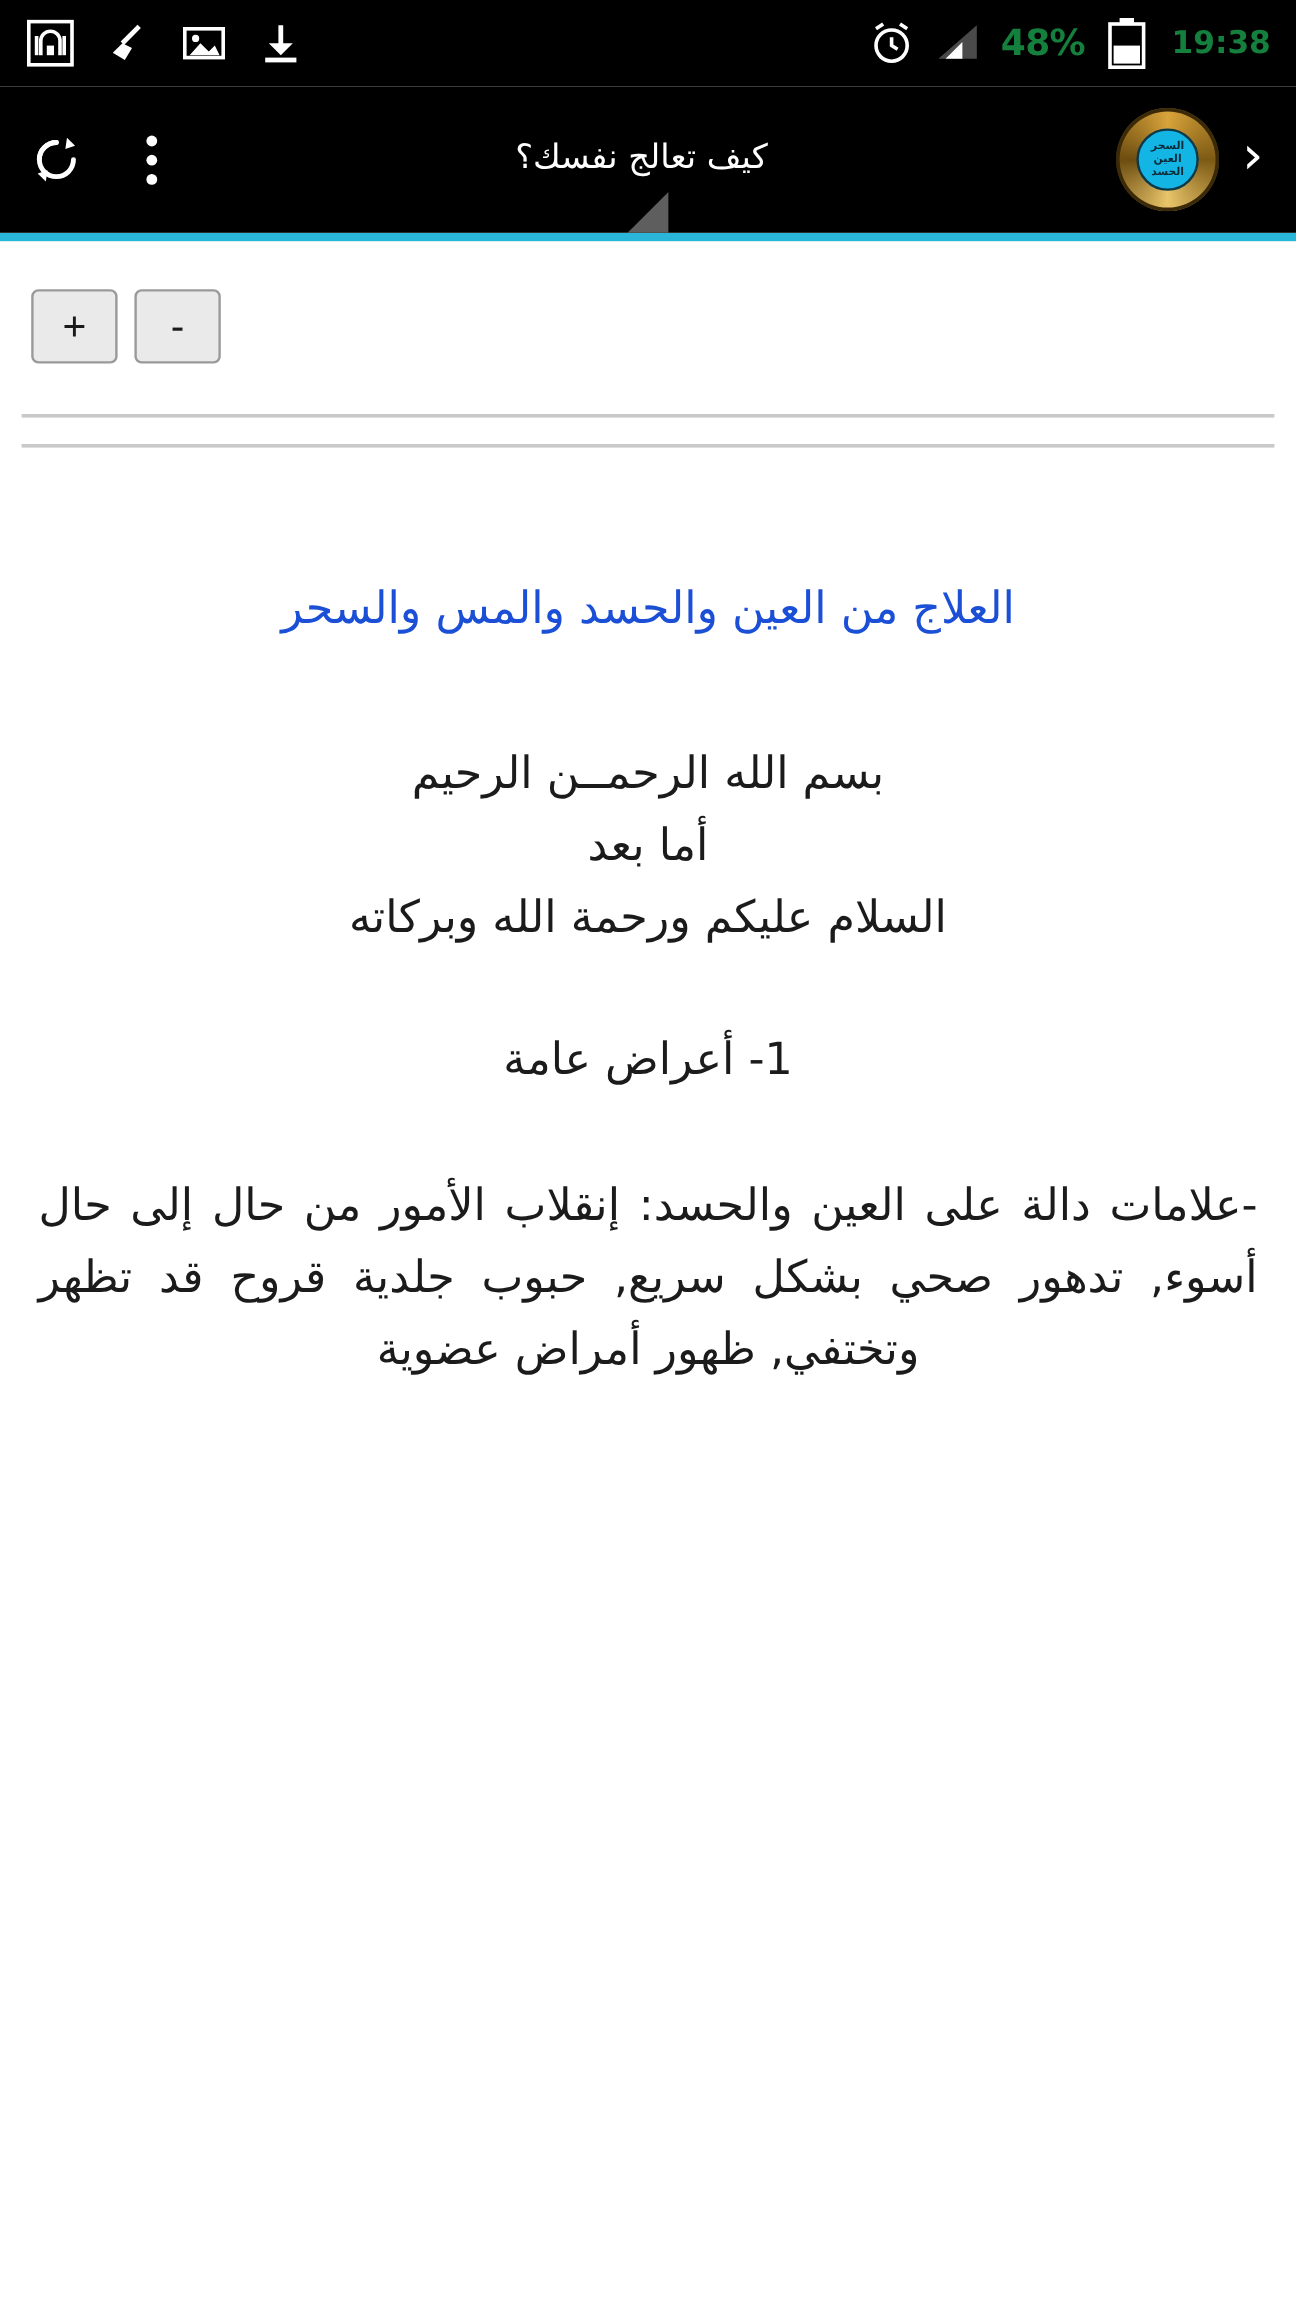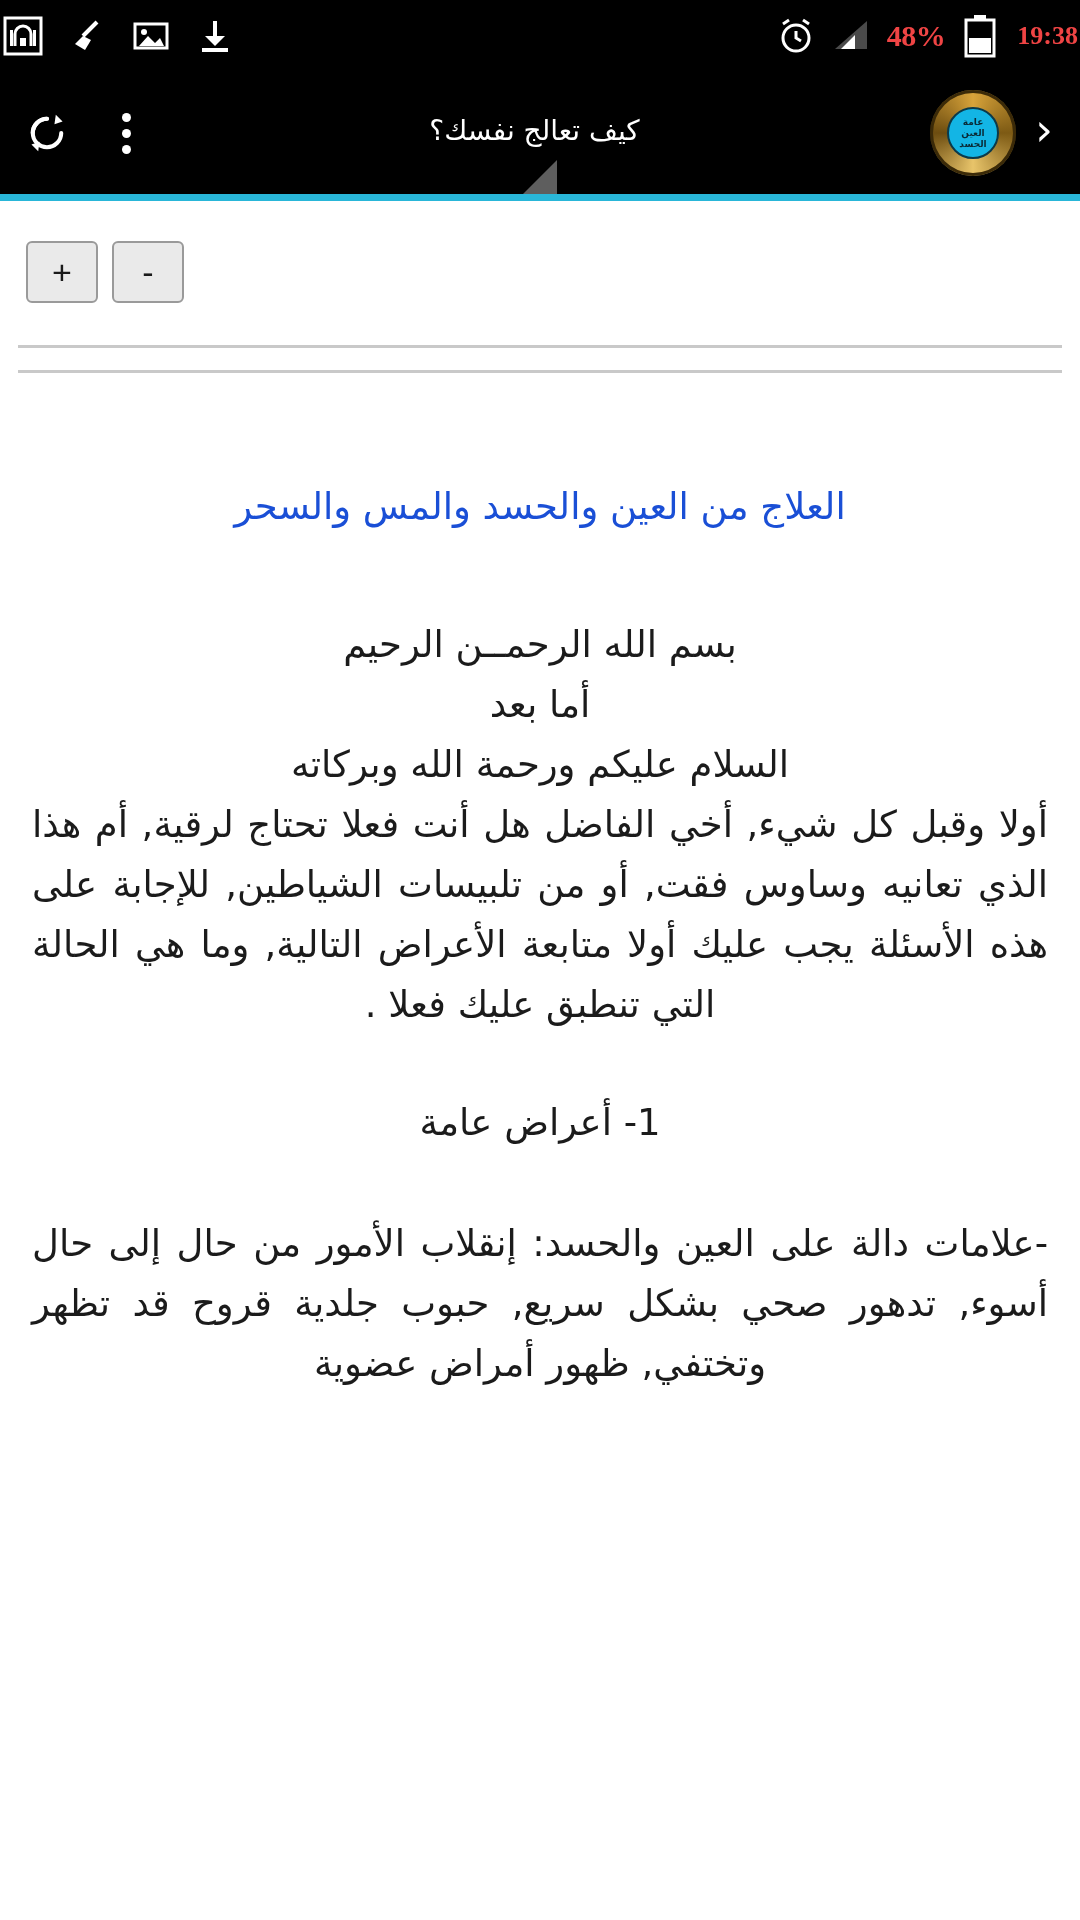--- a/index.html
+++ b/index.html
@@ -8,26 +8,25 @@
     height: 1920px;
     background: #ffffff;
     font-family: "DejaVu Sans", "Liberation Sans", sans-serif;
     overflow: hidden;
   }
 
   
   .status-bar {
     height: 72px;
     background: #000000;
-    color: #ef4444;
-    display: flex;
-    align-items: center;
-    padding: 0 2px;
+    color: #15803d;
+    display: flex;
+    align-items: center;
+    padding: 0 21px;
     direction: ltr;
-    font-family: Liberation Serif, serif;
   }
   .status-left {
     display: flex;
     align-items: center;
     gap: 22px;
     flex: 1;
   }
   .status-right {
     display: flex;
     align-items: center;
@@ -264,21 +263,21 @@
       </svg>
     </span>
     <span class="clock-text">19:38</span>
   </div>
 </div>
 
 <div class="app-bar">
   <div class="back-chevron">‹</div>
   <div class="app-logo">
     <div class="app-logo-inner">
-      <span>عامة</span>
+      <span>السحر</span>
       <span>العين</span>
       <span>الحسد</span>
     </div>
   </div>
   <div class="app-title">كيف تعالج نفسك؟</div>
   <div class="appbar-actions">
     <span class="sb-icon refresh-icon">
       <svg width="62" height="62" viewBox="0 0 62 62">
         <path d="M31 10 a21 21 0 1 0 21 21" fill="none" stroke="#fff" stroke-width="6" stroke-linecap="round"></path>
         <path d="M31 10 a21 21 0 0 0 -21 21" fill="none" stroke="#fff" stroke-width="6" stroke-linecap="round"></path>
@@ -309,20 +308,19 @@
   </div>
 
   <div class="article">
 
     <div class="link-line">العلاج من العين والحسد والمس والسحر</div>
 
     <div class="block-lines">
       <p>بسم الله الرحمــن الرحيم</p>
       <p>أما بعد</p>
       <p>السلام عليكم ورحمة الله وبركاته</p>
-      <p class="justified">أولا وقبل كل شيء, أخي الفاضل هل أنت فعلا تحتاج لرقية, أم هذا الذي تعانيه وساوس فقت, أو من تلبيسات الشياطين, للإجابة على هذه الأسئلة يجب عليك أولا متابعة الأعراض التالية, وما هي الحالة التي تنطبق عليك فعلا .</p>
     </div>
 
     <div class="heading-num">1-  أعراض عامة</div>
 
     <div class="justified">-علامات دالة على العين والحسد: إنقلاب الأمور من حال إلى حال أسوء, تدهور صحي بشكل سريع, حبوب جلدية قروح قد تظهر وتختفي, ظهور أمراض عضوية</div>
   </div>
 </div>
 
 </body></html>

